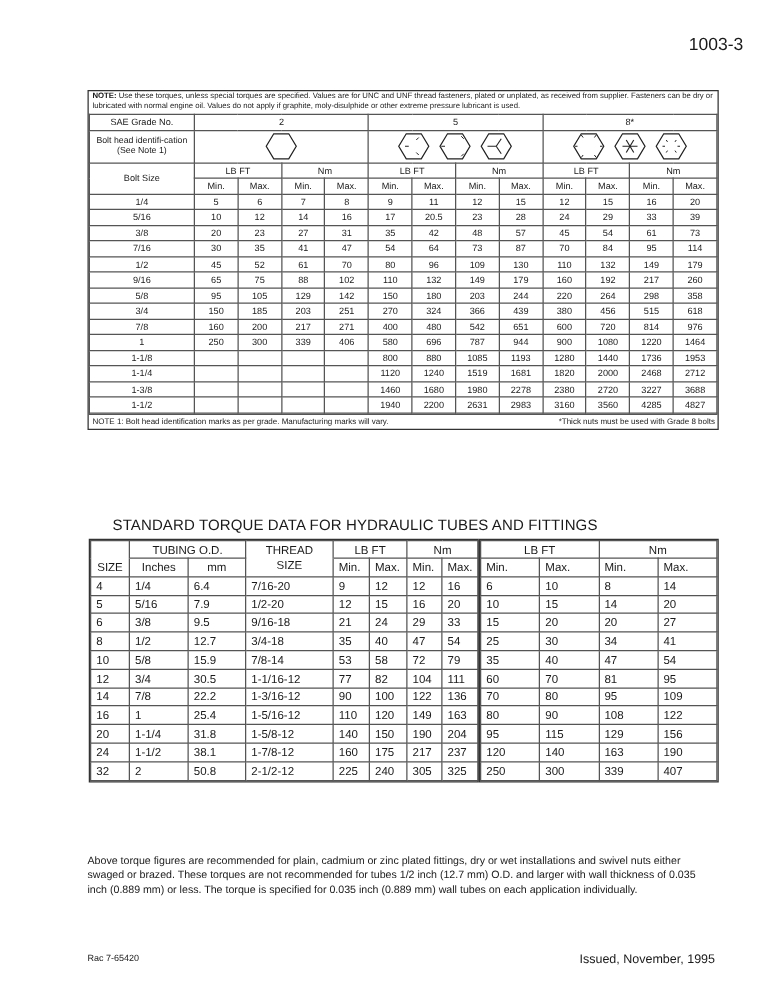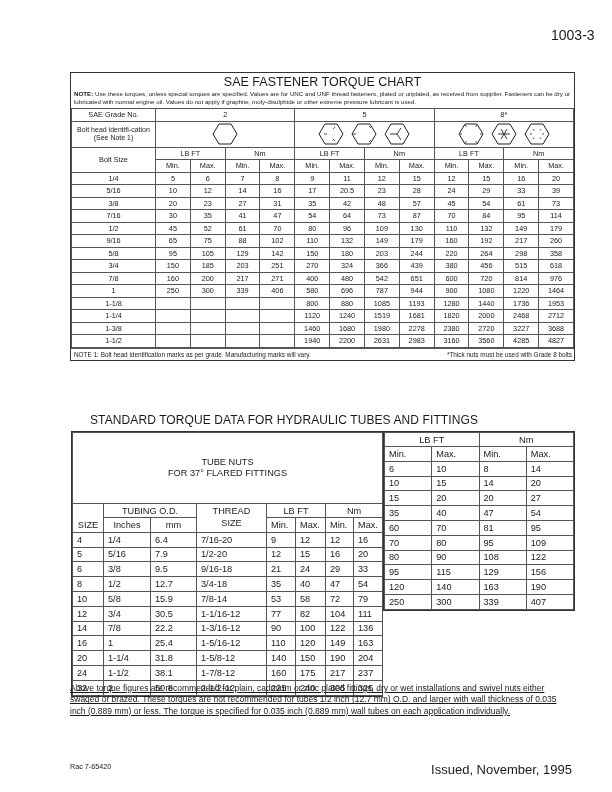--- a/index.html
+++ b/index.html
@@ -23,31 +23,30 @@
   .hyd-left{position:absolute;left:71px;top:431px;width:310px;border:1px solid #333;}
   .hyd-right{position:absolute;left:383px;top:431px;width:190px;border:1px solid #333;}
   .hyd table{width:100%;table-layout:fixed;font-size:9.2px;}
   .hyd td{border:1px solid #555;padding:0 0 0 4px;height:13.8px;text-align:left;}
   .hyd td.c{text-align:center;padding:0;}
   .hyd td.big{height:70px;text-align:center;font-size:9.2px;line-height:11px;padding:0;}
   .hyd td.bigr{height:70px;text-align:center;font-size:9.2px;line-height:11px;padding:0;vertical-align:top;}
   .hyd td.nb{border-bottom:none;}
   .hyd td.nt{border-top:none;}
   .hyd td.sm{height:13px;}
-  .para{position:absolute;left:70px;top:683px;width:503px;font-size:8.5px;line-height:11.4px;text-decoration:underline;}
+  .para{position:absolute;left:70px;top:683px;width:503px;font-size:8.5px;line-height:11.4px;}
   .foot-left{position:absolute;left:70px;top:762px;font-size:7.2px;}
-  .foot-right{position:absolute;right:40px;top:762px;font-size:13px;}
+  .foot-right{position:absolute;right:40px;top:762px;font-size:10px;}
 </style>
 </head>
 <body>
 
 <div class="pagenum">1003-3</div>
 
 <div class="sae">
-  <div class="sae-title">SAE FASTENER TORQUE CHART</div>
   <div class="sae-note"><b>NOTE:</b> <span>Use these torques, unless special torques are specified. Values are for UNC and UNF thread fasteners, plated or unplated, as received from supplier. Fasteners can be dry or lubricated with normal engine oil. Values do not apply if graphite, moly-disulphide or other extreme pressure lubricant is used.</span></div>
   <table>
     <colgroup>
       <col style="width:84px">
         <col>
         <col>
         <col>
         <col>
         <col>
         <col>
@@ -376,26 +375,20 @@
       <col style="width:31px">
         <col style="width:47px">
         <col style="width:46px">
         <col style="width:70px">
         <col style="width:29px">
         <col style="width:30px">
         <col style="width:28px">
         <col style="width:29px">
     </colgroup>
     <tbody>
-        <tr>
-      <td class="big" colspan="8">
-        <div>TUBE NUTS</div>
-        <div>FOR 37° FLARED FITTINGS</div>
-      </td>
-    </tr>
     <tr>
       <td class="c nb sm"></td>
       <td class="c sm" colspan="2">TUBING O.D.</td>
       <td class="c nb sm">THREAD</td>
       <td class="c sm" colspan="2">LB FT</td>
       <td class="c sm" colspan="2">Nm</td>
     </tr>
     <tr>
       <td class="c nt">SIZE</td>
       <td class="c">Inches</td>
@@ -549,20 +542,26 @@
           <td>14</td>
           <td>20</td>
         </tr>
         <tr>
           <td>15</td>
           <td>20</td>
           <td>20</td>
           <td>27</td>
         </tr>
         <tr>
+          <td>25</td>
+          <td>30</td>
+          <td>34</td>
+          <td>41</td>
+        </tr>
+        <tr>
           <td>35</td>
           <td>40</td>
           <td>47</td>
           <td>54</td>
         </tr>
         <tr>
           <td>60</td>
           <td>70</td>
           <td>81</td>
           <td>95</td>

